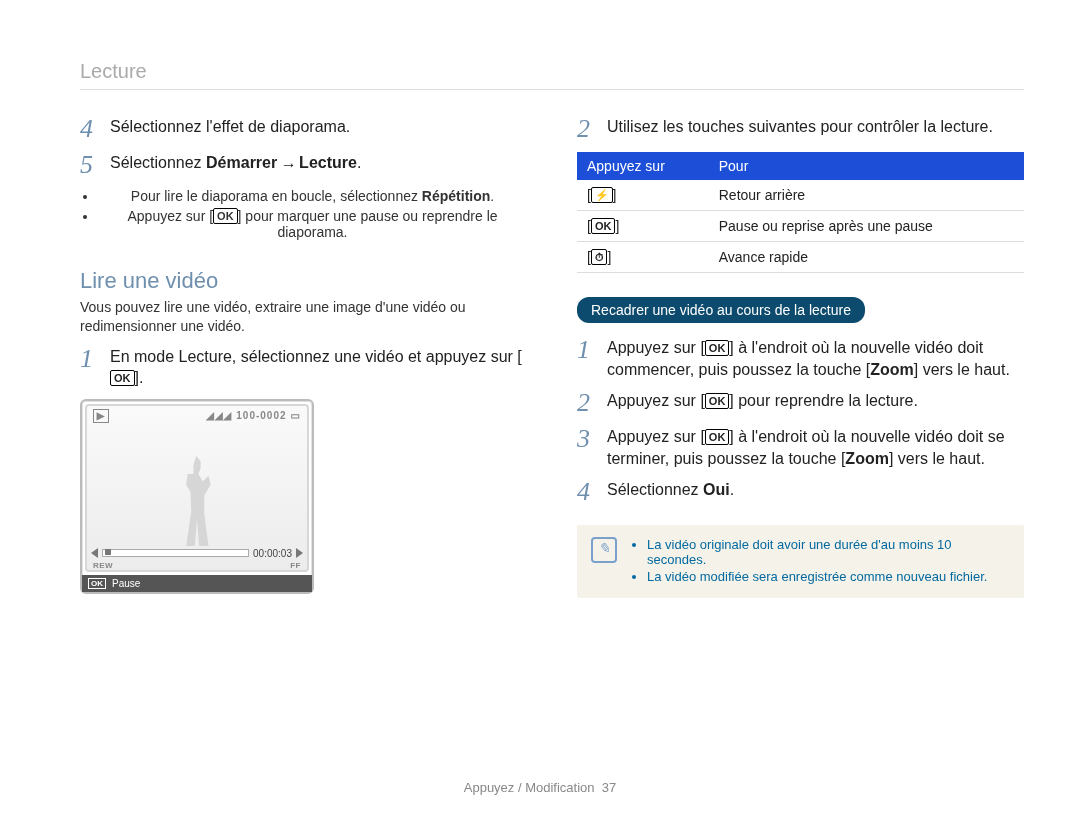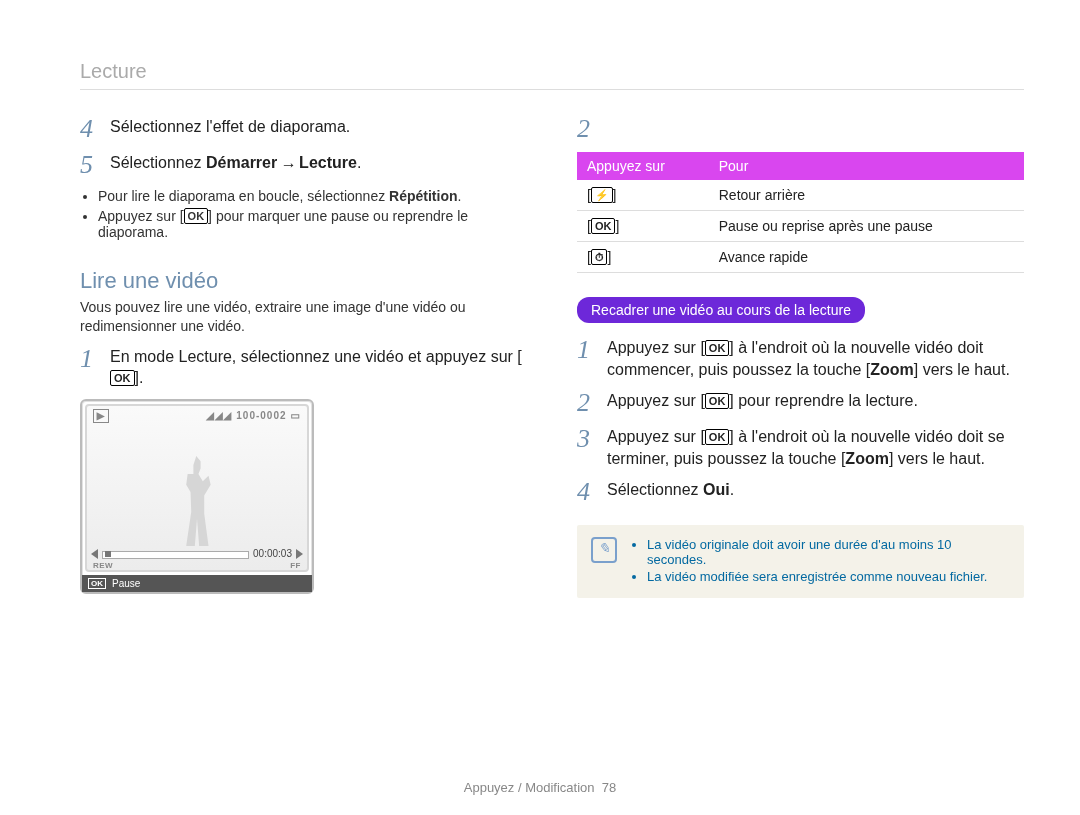--- a/index.html
+++ b/index.html
@@ -53,21 +53,21 @@
   .step-body {
     font-size: 16px;
     line-height: 1.35;
   }
   .step-sub {
     margin-top: 6px;
     padding-left: 32px;
     font-size: 14px;
     color: #333;
   }
-  .step-sub li { margin-bottom: 4px; }
+  .step-sub li { margin-bottom: 4px; text-align: center; }
   .bold { font-weight: bold; }
   .heading2 {
     color: #6f8fae;
     font-size: 22px;
     font-weight: 400;
     margin: 28px 0 4px 0;
   }
   .sub-desc {
     font-size: 14px;
     color: #333;
@@ -88,34 +88,34 @@
   .icon-glyph {
     font-family: Arial, sans-serif;
   }
   table.controls {
     width: 100%;
     border-collapse: collapse;
     font-size: 14px;
     margin-bottom: 24px;
   }
   table.controls th {
-    background: #d946ef;
+    background: #1d4ed8;
     color: #fff;
     text-align: left;
     font-weight: 400;
     padding: 6px 10px;
   }
   table.controls td {
     padding: 7px 10px;
     border-bottom: 1px solid #ddd;
     vertical-align: middle;
   }
   .pill {
     display: inline-block;
-    background: #6d28d9;
+    background: #0c4a6e;
     color: #fff;
     border-radius: 12px;
     padding: 5px 14px;
     font-size: 14px;
     margin-bottom: 14px;
   }
   .note-box {
     display: flex;
     gap: 12px;
     background: #f4f2e9;
@@ -176,21 +176,21 @@
   .cs-body {
     height: 120px;
     position: relative;
     display:flex;align-items:flex-end;justify-content:center;
   }
   .silhouette {
     width: 36px; height: 90px; background: #d6d6d6;
     clip-path: polygon(48% 0,60% 6%,60% 14%,54% 20%,66% 28%,82% 22%,88% 32%,70% 44%,70% 64%,82% 100%,56% 100%,50% 70%,44% 100%,20% 100%,34% 62%,32% 40%,20% 32%,24% 20%,40% 20%,40% 10%);
   }
   .cs-controls {
-    display:flex;align-items:flex-end;gap:4px;padding:2px 4px;
+    display:flex;align-items:center;gap:4px;padding:2px 4px;
   }
   .tri { width:0;height:0;border-top:5px solid transparent;border-bottom:5px solid transparent;}
   .tri.l { border-right:7px solid #777;}
   .tri.r { border-left:7px solid #777;}
   .cs-progress { flex:1;height:6px;background:#fff;border:1px solid #aaa;position:relative;}
   .cs-progress .dot{position:absolute;left:2px;top:-1px;width:6px;height:6px;background:#777;}
   .cs-sublabels{display:flex;justify-content:space-between;font-size:8px;padding:0 6px;color:#888;font-weight:bold;letter-spacing:.5px;}
   .cs-footer{background:#555;color:#fff;padding:3px 6px;display:flex;align-items:center;gap:6px;font-size:10px;}
   .cs-ok{border:1px solid #fff;padding:0 2px;font-size:8px;font-weight:bold;}
 
@@ -280,20 +280,21 @@
           <span>Pause</span>
         </div>
       </div>
 
     </div>
 
     <div class="col">
 
       <div class="step">
         <div class="step-num">2</div>
+        <div class="step-body">Utilisez les touches suivantes pour contrôler la lecture.</div>
       </div>
 
       <table class="controls">
         <thead>
           <tr>
             <th>Appuyez sur</th>
             <th>Pour</th>
           </tr>
         </thead>
         <tbody>
@@ -348,14 +349,14 @@
           <li>La vidéo originale doit avoir une durée d'au moins 10 secondes.</li>
           <li>La vidéo modifiée sera enregistrée comme nouveau fichier.</li>
         </ul>
       </div>
 
     </div>
   </div>
 </div>
 
 <div class="page-footer">
-  <span>Appuyez / Modification</span>&nbsp;&nbsp;<span>78</span>
+  <span>Appuyez / Modification</span>&nbsp;&nbsp;<span>37</span>
 </div>
 
 </body></html>

